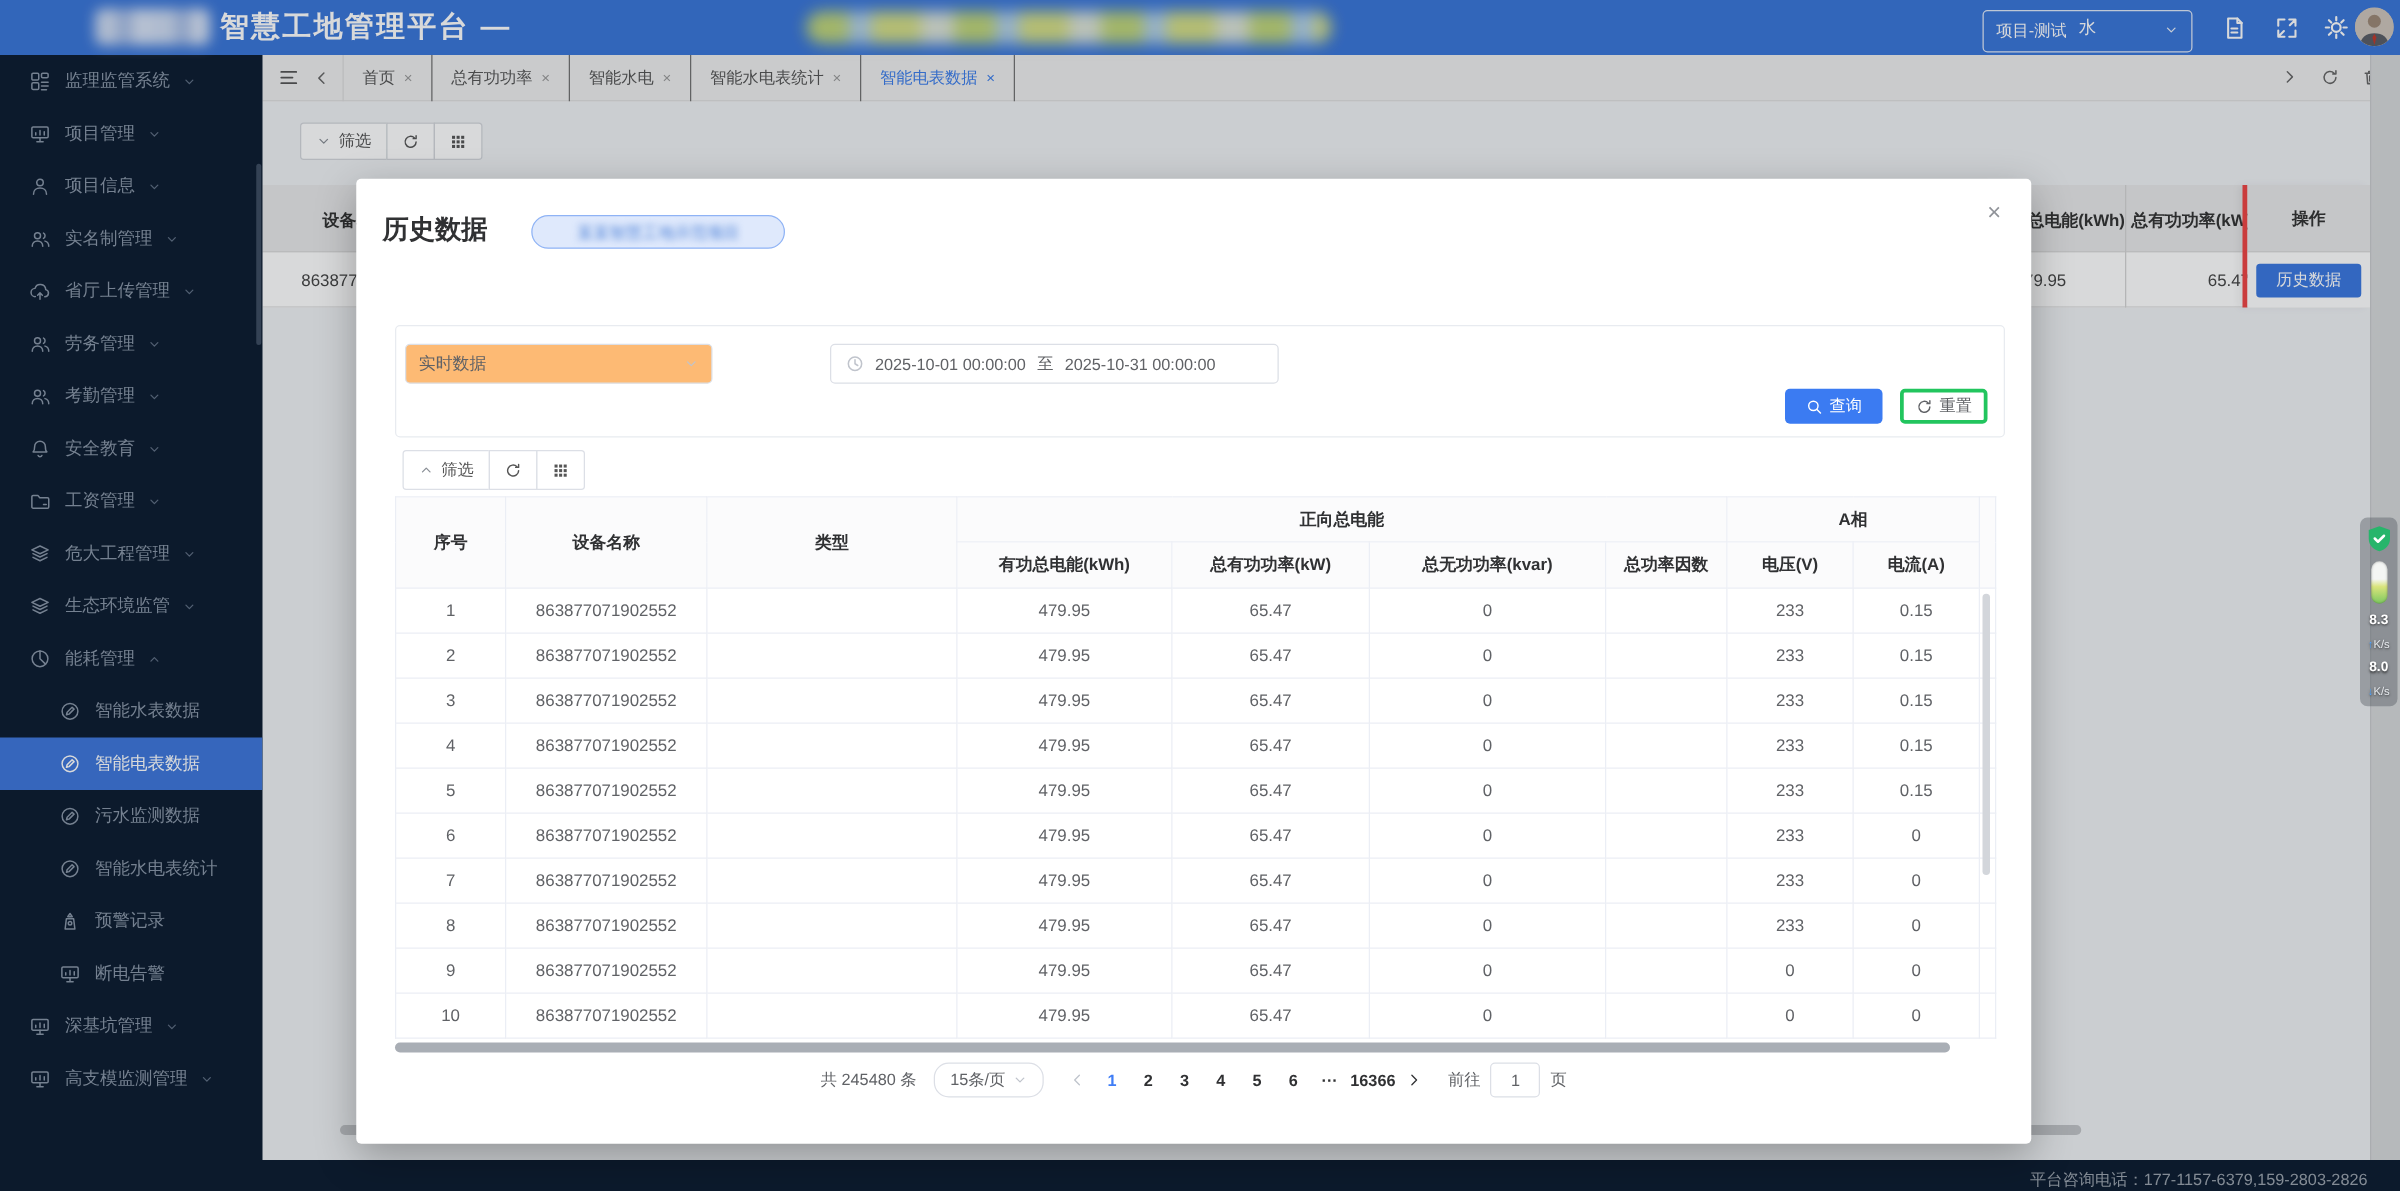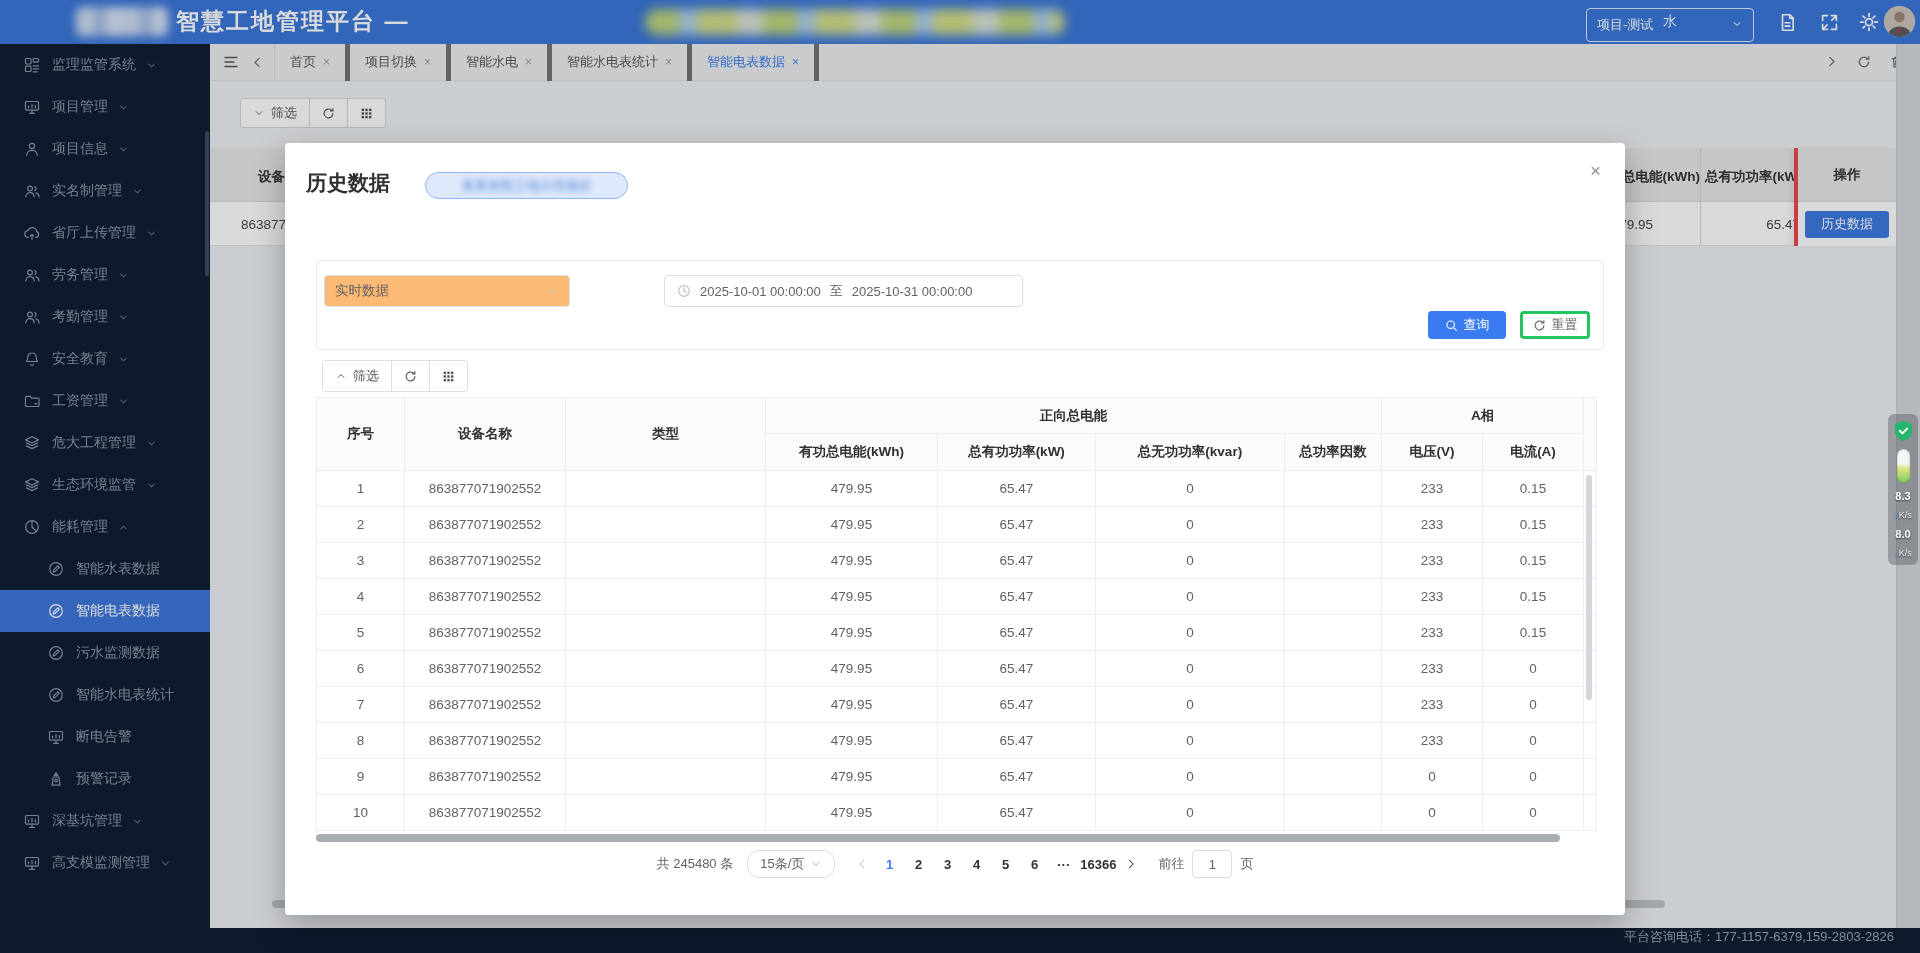--- a/index.html
+++ b/index.html
@@ -24,21 +24,21 @@
 .sb-item .sb-icon{width:17px;height:17px;margin-right:11px;display:flex;align-items:center;flex:none}
 .sb-chev{margin-left:10px;color:#5f6e83;display:flex}
 .sb-item.child{padding-left:48px}
 .sb-item.active{background:#3e77dc;color:#fff}
 .side-thumb{position:absolute;left:205px;top:131px;width:4px;height:145px;background:#3c4c61;border-radius:2px;z-index:3}
 
 
 .tabbar{position:absolute;left:210px;top:44px;width:1710px;height:37px;background:#efefef;border-bottom:1px solid #e0e0e0;display:flex;align-items:center;z-index:1}
 .tb-burger{margin:0 12px 0 13px;color:#555;display:flex;cursor:pointer}
 .tb-back{color:#666;margin-right:10px;display:flex;cursor:pointer}
-.tab{height:37px;display:flex;align-items:center;padding:0 15px;border-right:5px solid #737373;font-size:13px;color:#555;gap:7px;cursor:pointer;white-space:nowrap}
+.tab{height:37px;display:flex;align-items:center;padding:0 15px;border-right:1px solid #737373;font-size:13px;color:#555;gap:7px;cursor:pointer;white-space:nowrap}
 .tab:first-of-type{border-left:1px solid #dcdcdc}
 .tab .x{font-size:12px;color:#9a9a9a}
 .tab.active{color:#3d7eea}
 .tab.active .x{color:#3d7eea}
 .tb-right{margin-left:auto;display:flex;gap:19px;padding-right:16px;color:#666}
 .tb-right>span{display:flex;cursor:pointer}
 
 
 .btn-group{display:flex}
 .gbtn{height:30px;border:1px solid #d4d7dc;background:#fff;display:flex;align-items:center;gap:6px;padding:0 12px;font-size:13px;color:#555;cursor:pointer}
@@ -53,21 +53,21 @@
 .r{text-align:right}
 .bgt-vline{position:absolute;left:1700px;top:148px;width:1px;height:98px;background:#d4d4d4}
 .bgt-action{position:absolute;left:1794px;top:148px;width:102px;height:98px;border-left:4px solid #ef4444;box-shadow:-4px 0 6px rgba(0,0,0,.05)}
 .bgt-action .hd{height:54px;background:#e9e9ea;border-bottom:1px solid #d8d8d8;display:flex;align-items:center;justify-content:center;font-size:13.5px;font-weight:bold;color:#333}
 .bgt-action .bd{height:44px;background:#fff;display:flex;align-items:center;justify-content:center}
 .hist-btn{width:84px;height:27px;background:#3b78e0;color:#fff;border:none;border-radius:3px;font-size:13px;display:flex;align-items:center;justify-content:center;cursor:pointer}
 .bg-hscroll{position:absolute;left:272px;top:900px;width:1393px;height:8px;background:#c2c4c7;border-radius:4px}
 .vstrip{position:absolute;left:1896px;top:44px;width:24px;height:884px;background:#d7d9db;border-left:1px solid #c9cbcd;z-index:1}
 
 
-.footer{position:absolute;left:0;top:928px;width:1920px;height:25px;background:#0d1c30;display:flex;align-items:flex-start;justify-content:flex-end;padding-right:26px;font-size:13px;color:#9aa3ad;z-index:2}
+.footer{position:absolute;left:0;top:928px;width:1920px;height:25px;background:#0d1c30;display:flex;align-items:flex-end;justify-content:flex-end;padding-right:26px;font-size:13px;color:#9aa3ad;z-index:2}
 
 
 .mask{position:absolute;left:0;top:0;width:1920px;height:953px;background:rgba(10,16,26,.16);z-index:4}
 .modal{position:absolute;left:285px;top:143px;width:1340px;height:772px;background:#fff;border-radius:4px;box-shadow:0 10px 32px rgba(0,0,0,.28);z-index:10}
 .m-title{position:absolute;left:21px;top:26px;font-size:21px;font-weight:bold;color:#303133}
 .m-pill{position:absolute;left:140px;top:29px;width:203px;height:27px;border:1px solid #8fb3f5;background:#dfe9fc;border-radius:14px;overflow:hidden;display:flex;align-items:center;justify-content:center}
 .m-pill span{font-size:13px;color:#4a7fd6;filter:blur(3px);white-space:nowrap}
 .m-close{position:absolute;right:24px;top:18px;font-size:19px;color:#909399;cursor:pointer;line-height:1}
 .m-filterbox{position:absolute;left:31px;top:117px;width:1288px;height:90px;border:1px solid #e8ebf0;border-radius:4px}
 .m-select{position:absolute;left:7px;top:14px;width:246px;height:32px;border:1px solid #dcdfe6;border-radius:4px;display:flex;align-items:center;padding:0 10px;font-size:13.5px;color:#606266;cursor:pointer;background:#fdba74}
@@ -350,34 +350,34 @@
             <svg width="16" height="16" viewBox="0 0 16 16" fill="none" stroke="currentColor" stroke-width="1.2" stroke-linecap="round" stroke-linejoin="round">
               <circle cx="8" cy="8" r="6.3"></circle>
               <path d="M5.2 10.8l.5-2 4-4 1.5 1.5-4 4zM9.9 5l1.4 1.4"></path>
             </svg>
           </span>
           <span class="sb-label">智能水电表统计</span>
         </div>
         <div class="sb-item child">
           <span class="sb-icon">
             <svg width="16" height="16" viewBox="0 0 16 16" fill="none" stroke="currentColor" stroke-width="1.2" stroke-linecap="round" stroke-linejoin="round">
+              <path d="M8 1.8 6.2 4.4h3.6zM5.1 6h5.8l1 8.2H4.1z"></path>
+              <circle cx="8" cy="9.6" r="1.4"></circle>
+            </svg>
+          </span>
+          <span class="sb-label">预警记录</span>
+        </div>
+        <div class="sb-item child">
+          <span class="sb-icon">
+            <svg width="16" height="16" viewBox="0 0 16 16" fill="none" stroke="currentColor" stroke-width="1.2" stroke-linecap="round" stroke-linejoin="round">
               <rect x="1.5" y="2.5" width="13" height="8.6" rx="1"></rect>
               <path d="M5.5 14.3h5M8 11.1v3.2M4.6 9V7.2M8 9V5.4M11.4 9V6.4"></path>
             </svg>
           </span>
           <span class="sb-label">断电告警</span>
-        </div>
-        <div class="sb-item child">
-          <span class="sb-icon">
-            <svg width="16" height="16" viewBox="0 0 16 16" fill="none" stroke="currentColor" stroke-width="1.2" stroke-linecap="round" stroke-linejoin="round">
-              <path d="M8 1.8 6.2 4.4h3.6zM5.1 6h5.8l1 8.2H4.1z"></path>
-              <circle cx="8" cy="9.6" r="1.4"></circle>
-            </svg>
-          </span>
-          <span class="sb-label">预警记录</span>
         </div>
         <div class="sb-item">
           <span class="sb-icon">
             <svg width="16" height="16" viewBox="0 0 16 16" fill="none" stroke="currentColor" stroke-width="1.2" stroke-linecap="round" stroke-linejoin="round">
               <rect x="1.5" y="2.5" width="13" height="8.6" rx="1"></rect>
               <path d="M5.5 14.3h5M8 11.1v3.2M4.6 9V7.2M8 9V5.4M11.4 9V6.4"></path>
             </svg>
           </span>
           <span class="sb-label">深基坑管理</span>
           <span class="sb-chev">
@@ -414,21 +414,21 @@
         <svg width="13" height="13" viewBox="0 0 16 16" fill="none" stroke="currentColor" stroke-width="1.4" stroke-linecap="round" stroke-linejoin="round">
           <path d="M10 3 5 8l5 5"></path>
         </svg>
       </span>
     <span style="display:flex;height:37px">
         <span class="tab">
           <span>首页</span>
           <span class="x">×</span>
         </span>
         <span class="tab">
-          <span>项目切换</span>
+          <span>总有功功率</span>
           <span class="x">×</span>
         </span>
         <span class="tab">
           <span>智能水电</span>
           <span class="x">×</span>
         </span>
         <span class="tab">
           <span>智能水电表统计</span>
           <span class="x">×</span>
         </span>

